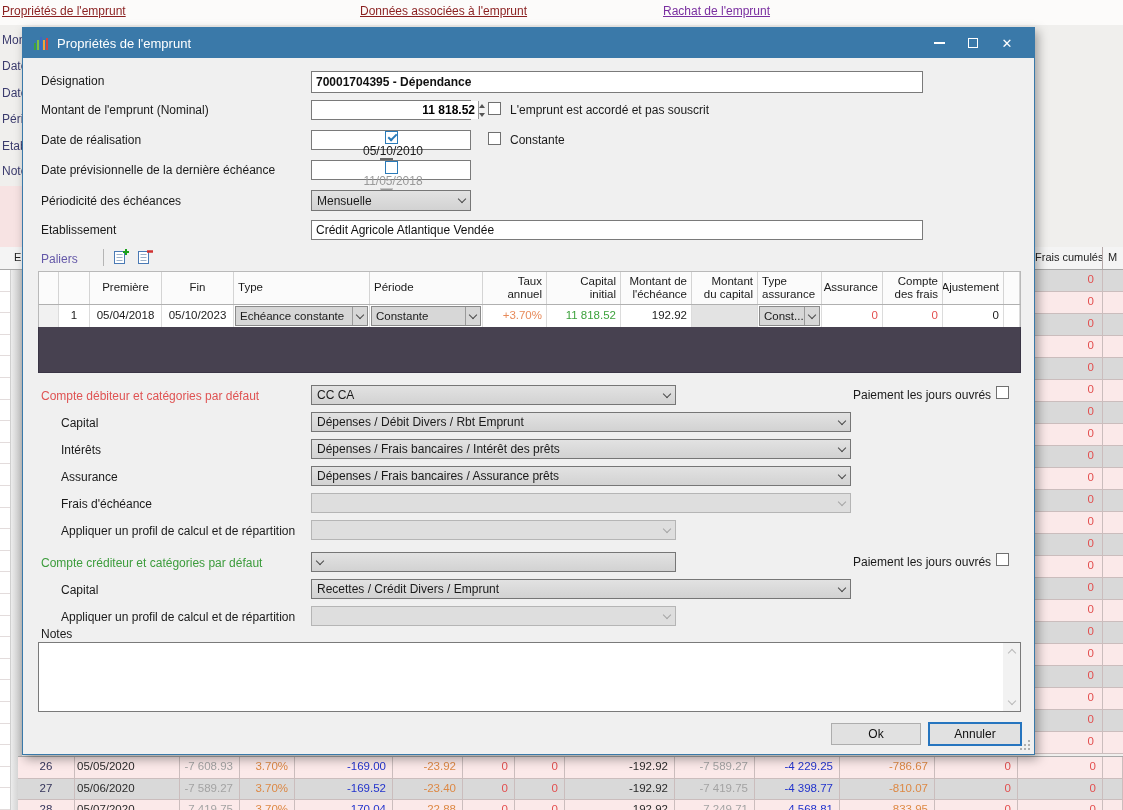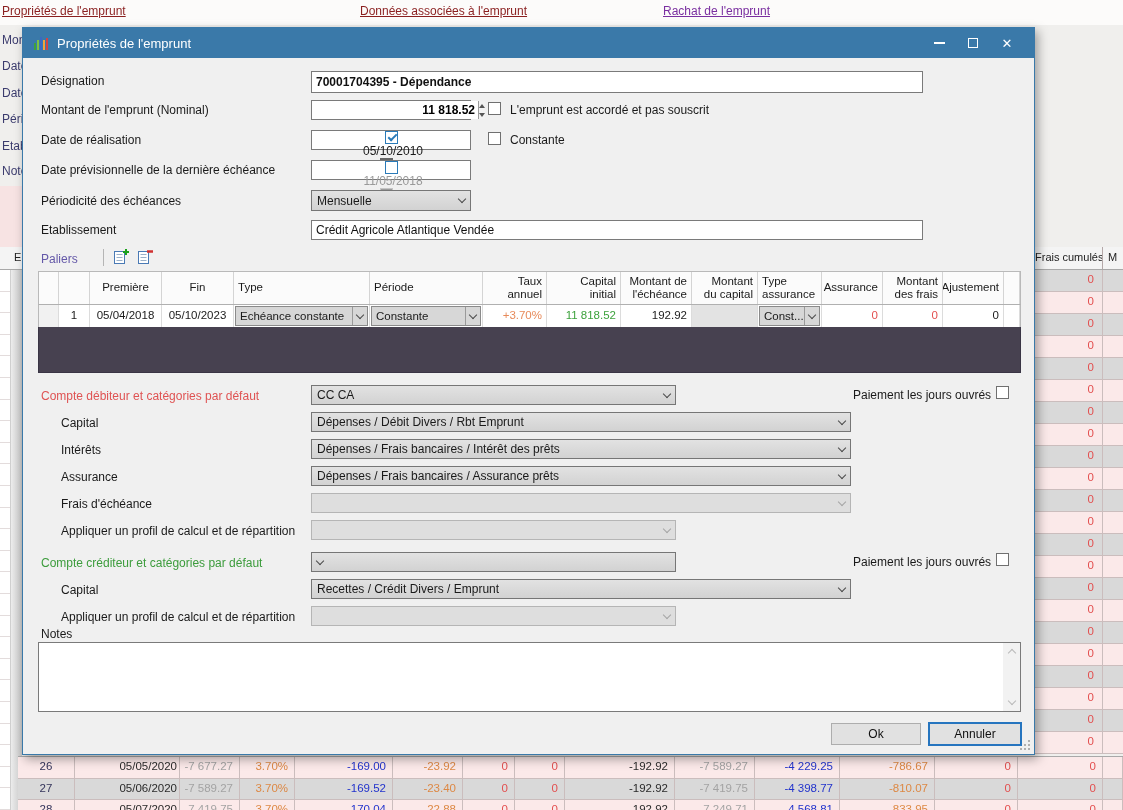--- a/index.html
+++ b/index.html
@@ -36,21 +36,21 @@
                 color:#e34f4f; font-size:11.5px; }
   .strip-cell2 { width:20px; }
   .row-pink { background:#fbe9e9; }
   .row-gray { background:#d9d9d9; }
 
   .bg-bottom-table { position:absolute; left:18px; top:756px; width:1105px; border-top:1px solid #a8a8a8; }
   .bt-row { display:flex; height:21.5px; border-bottom:1px solid #cbbdbd; }
   .bt-cell { border-right:1px solid #cbbdbd; font-size:11.5px; padding:3px 6px 0 2px;
              text-align:right; overflow:hidden; white-space:nowrap; }
   .c-num  { color:#33335a; text-align:center; padding-right:2px; }
-  .c-date { color:#2a2a2a; text-align:right; padding-right:2px; }
+  .c-date { color:#2a2a2a; text-align:left; padding-right:20px; }
   .c-gray { color:#a3a3a3; }
   .c-orange { color:#dd8844; }
   .c-blue { color:#2233cc; }
   .c-red { color:#e34f4f; }
   .c-black { color:#2a2a2a; }
   .c-none { }
 
   
   .dialog { position:absolute; left:22px; top:27px; width:1013px; height:728px;
             background:#f0f0f0; border:1px solid #3a79a9; box-shadow:3px 4px 10px rgba(0,0,0,.35); }
@@ -272,21 +272,21 @@
       <div class="strip-row row-pink">
         <div class="strip-cell">0</div>
         <div class="strip-cell2"></div>
       </div>
     </div>
 
   <div class="bg-bottom-table">
       <div class="bt-row row-pink">
         <div class="bt-cell c-num" style="width: 57px;">26</div>
         <div class="bt-cell c-date" style="width: 105px;">05/05/2020</div>
-        <div class="bt-cell c-gray" style="width: 60px;">-7 677.27</div>
+        <div class="bt-cell c-gray" style="width: 60px;">-7 608.93</div>
         <div class="bt-cell c-orange" style="width: 55px;">3.70%</div>
         <div class="bt-cell c-blue" style="width: 98px;">-169.00</div>
         <div class="bt-cell c-orange" style="width: 70px;">-23.92</div>
         <div class="bt-cell c-red" style="width: 52px;">0</div>
         <div class="bt-cell c-red" style="width: 50px;">0</div>
         <div class="bt-cell c-black" style="width: 110px;">-192.92</div>
         <div class="bt-cell c-gray" style="width: 80px;">-7 589.27</div>
         <div class="bt-cell c-blue" style="width: 85px;">-4 229.25</div>
         <div class="bt-cell c-orange" style="width: 95px;">-786.67</div>
         <div class="bt-cell c-red" style="width: 83px;">0</div>
@@ -433,21 +433,21 @@
           <div class="pt-hcell a-center" style="width: 72px;">Première</div>
           <div class="pt-hcell a-center" style="width: 72px;">Fin</div>
           <div class="pt-hcell a-left" style="width: 136px;">Type</div>
           <div class="pt-hcell a-left" style="width: 113px;">Période</div>
           <div class="pt-hcell a-right" style="width: 64px;">Taux annuel</div>
           <div class="pt-hcell a-right" style="width: 74px;">Capital initial</div>
           <div class="pt-hcell a-right" style="width: 71px;">Montant de l'échéance</div>
           <div class="pt-hcell a-right" style="width: 66px;">Montant du capital</div>
           <div class="pt-hcell a-left" style="width: 64px;">Type assurance</div>
           <div class="pt-hcell a-right" style="width: 61px;">Assurance</div>
-          <div class="pt-hcell a-right" style="width: 60px;">Montant des frais</div>
+          <div class="pt-hcell a-right" style="width: 60px;">Compte des frais</div>
           <div class="pt-hcell a-right" style="width: 61px;">Ajustement</div>
           <div class="pt-hcell" style="flex: 1 1 0%;"></div>
         </div>
       <div class="pt-row">
           <div class="pt-cell a-center sel" style="width: 20px;"></div>
           <div class="pt-cell a-center" style="width: 31px;">1</div>
           <div class="pt-cell a-center" style="width: 72px;">05/04/2018</div>
           <div class="pt-cell a-center" style="width: 72px;">05/10/2023</div>
           <div class="pt-cell a-left" style="width: 136px;">
             <div class="rowcombo">

